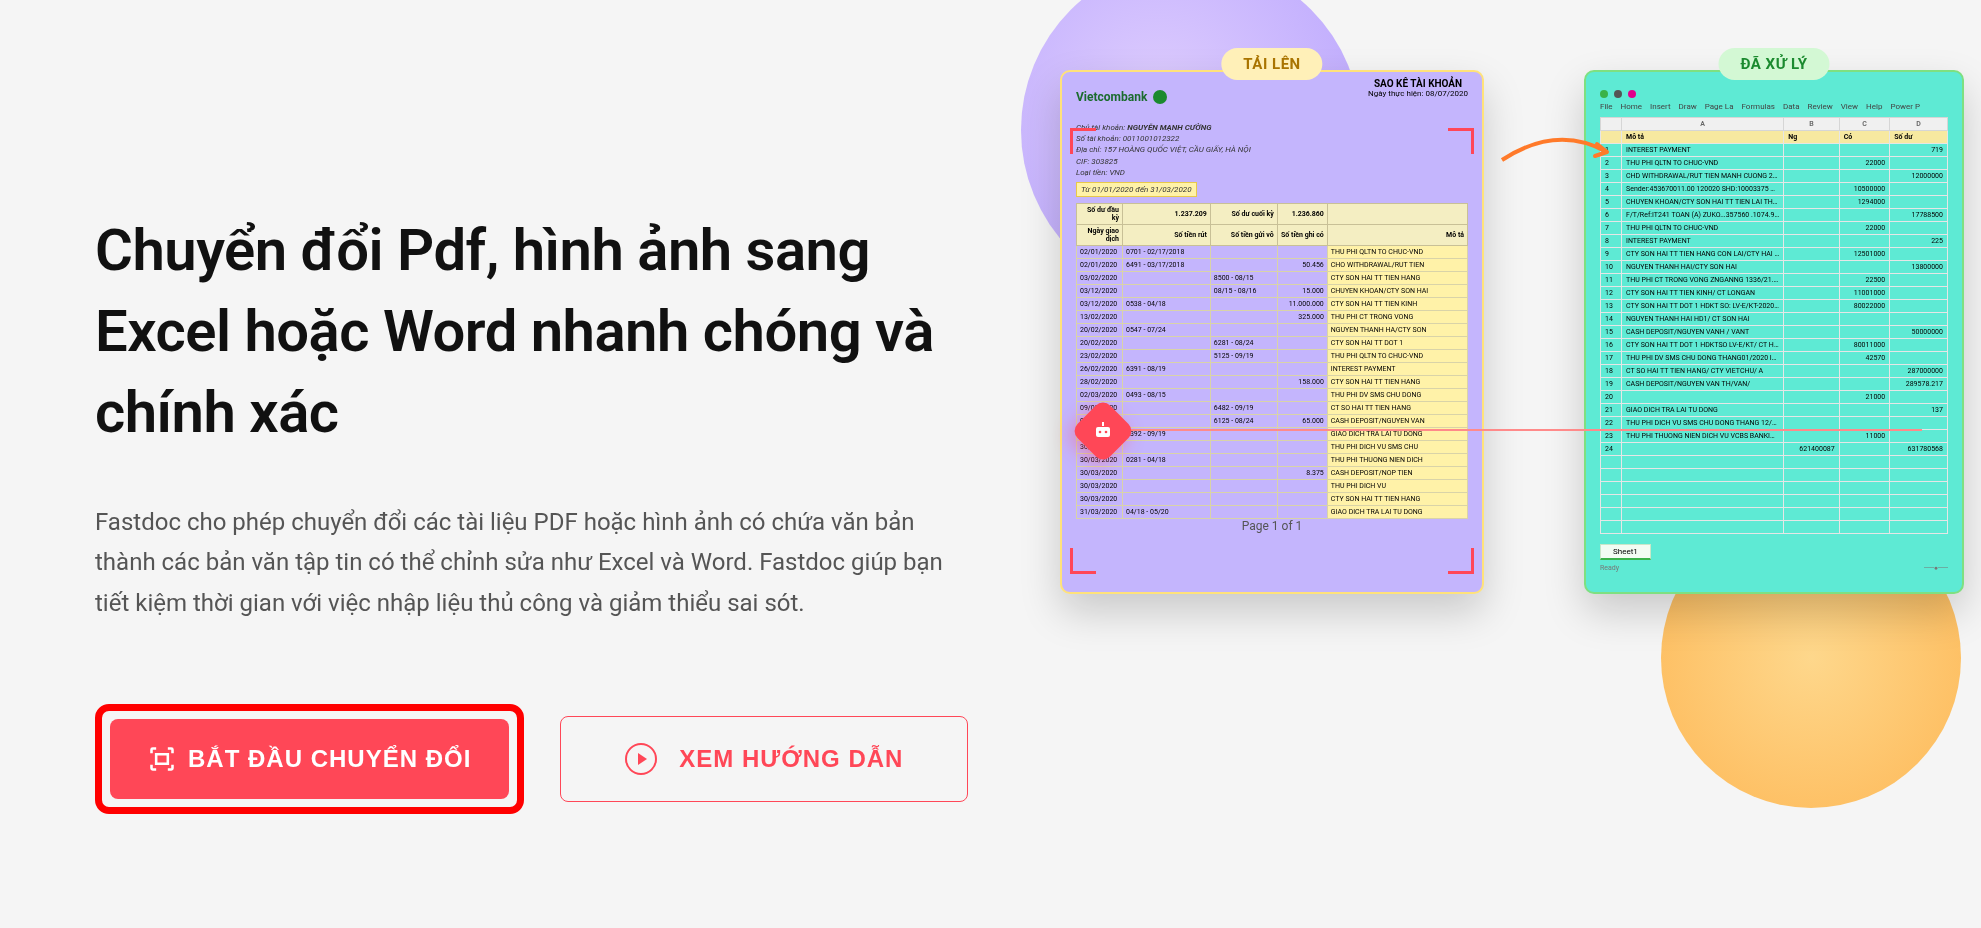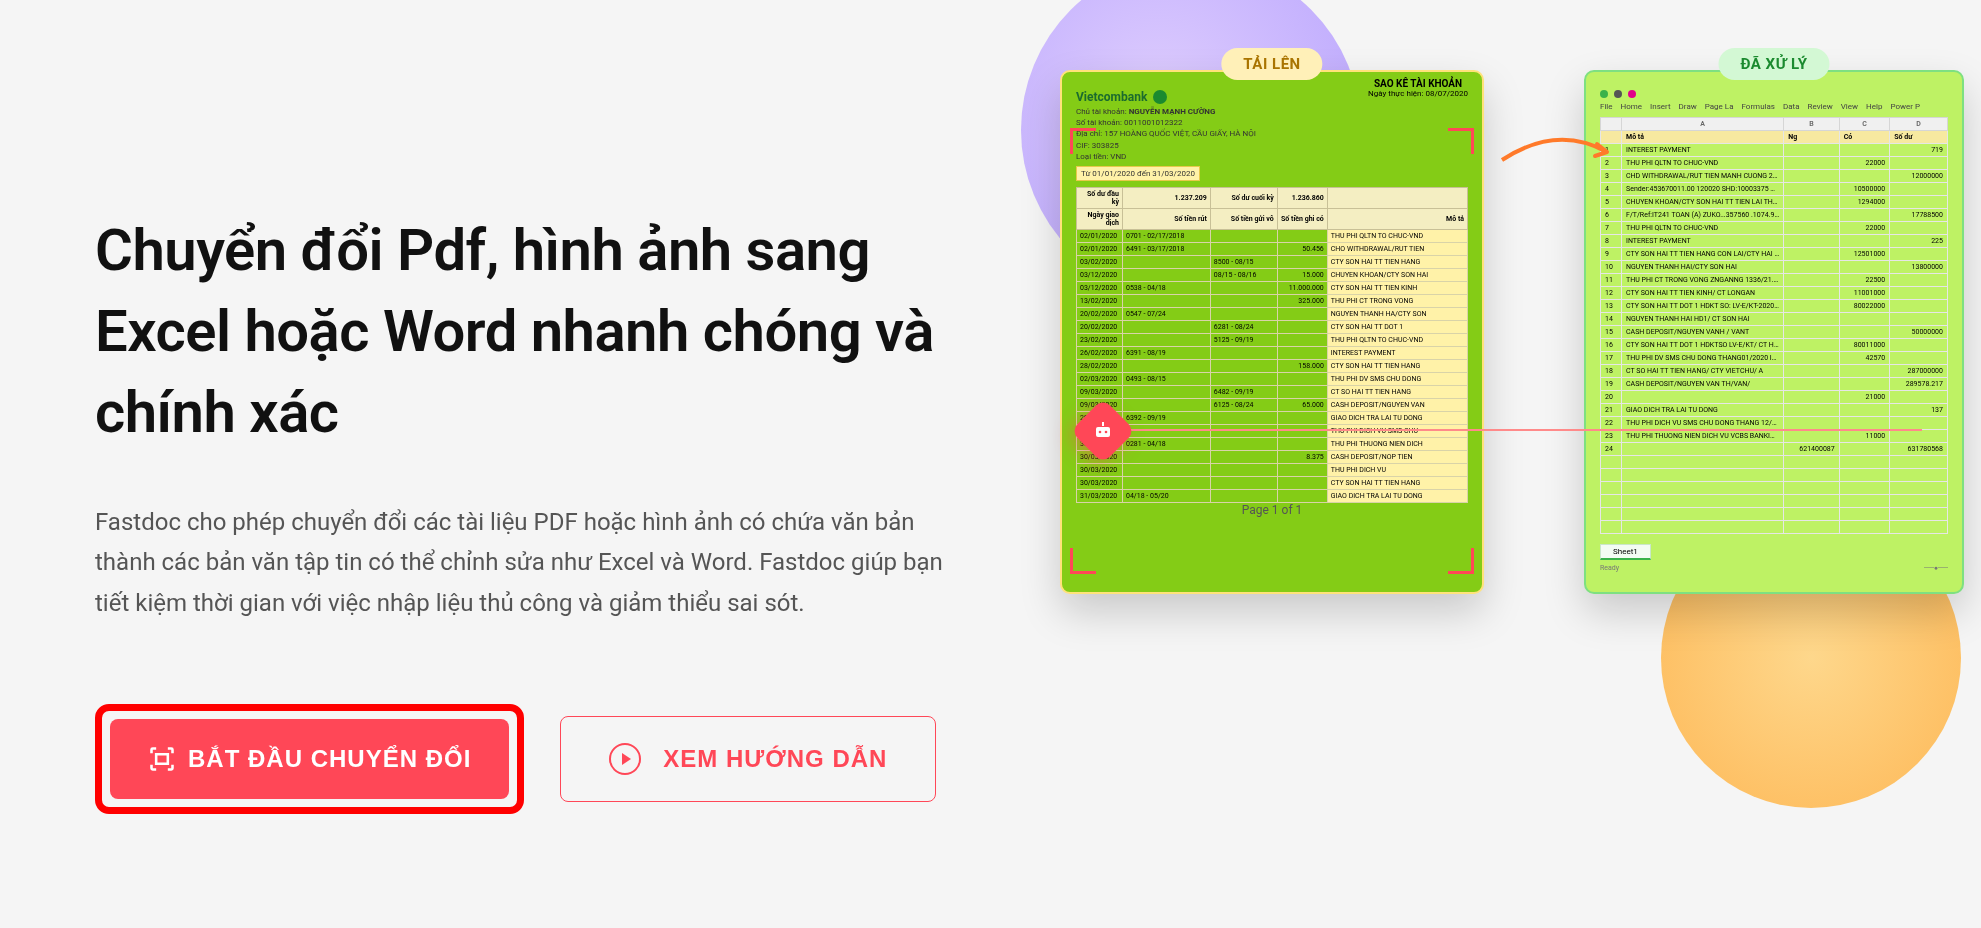--- a/index.html
+++ b/index.html
@@ -70,21 +70,21 @@
   }
 
   .btn-secondary {
     display: inline-flex;
     align-items: center;
     gap: 22px;
     background: transparent;
     color: #ff4757;
     border: 1.5px solid #ff4757;
     border-radius: 8px;
-    padding: 0 48px;
+    padding: 0 64px;
     font-size: 24px;
     font-weight: 700;
     letter-spacing: 1px;
     cursor: pointer;
     align-self: center;
     height: 86px;
   }
 
   .scan-icon {
     width: 28px; height: 28px; position: relative;
@@ -128,29 +128,29 @@
     position: relative;
     z-index: 2;
     display: flex;
     gap: 100px;
     justify-content: flex-start;
     padding-left: 40px;
   }
 
   .doc-card {
     width: 424px;
-    background: #84cc16;
+    background: #c4b5fd;
     border-radius: 10px;
     box-shadow: 0 18px 40px rgba(0,0,0,.18);
     padding: 18px 14px 20px;
     position: relative;
   }
   .doc-card.processed {
     width: 380px;
-    background: #bef264;
+    background: #5eead4;
     border: 2px solid #7ee081;
   }
   .doc-card.upload {
     border: 2px solid #ffe27a;
   }
 
   .badge {
     position: absolute;
     top: -24px; left: 50%; transform: translateX(-50%);
     padding: 7px 22px;
@@ -174,21 +174,21 @@
 
   .bank-head {
     display: flex; align-items: center; gap: 6px;
     font-size: 12px; font-weight: 700; color: #1b6b2e;
   }
   .bank-head .logo-dot {
     width: 14px; height: 14px; background: #1b8a2f; border-radius: 50%;
   }
   .stmt-title { font-size: 10px; font-weight: 700; margin-top: -12px; }
   .meta {
-    font-size: 8px; color: #333; margin-top: 2px; line-height: 1.4;
+    font-size: 8px; color: #333; margin-top: 18px; line-height: 1.4; font-style: italic;
   }
   .meta b { font-weight: 700; }
   .range-chip {
     display: inline-block; background: #fff2a8; border: 1px solid #e8c94a;
     padding: 1px 4px; font-size: 8px; margin-top: 4px;
   }
 
   .mini-table {
     margin-top: 6px; border: 1px solid #c8c097; width: 100%;
     border-collapse: collapse; font-size: 7px;

